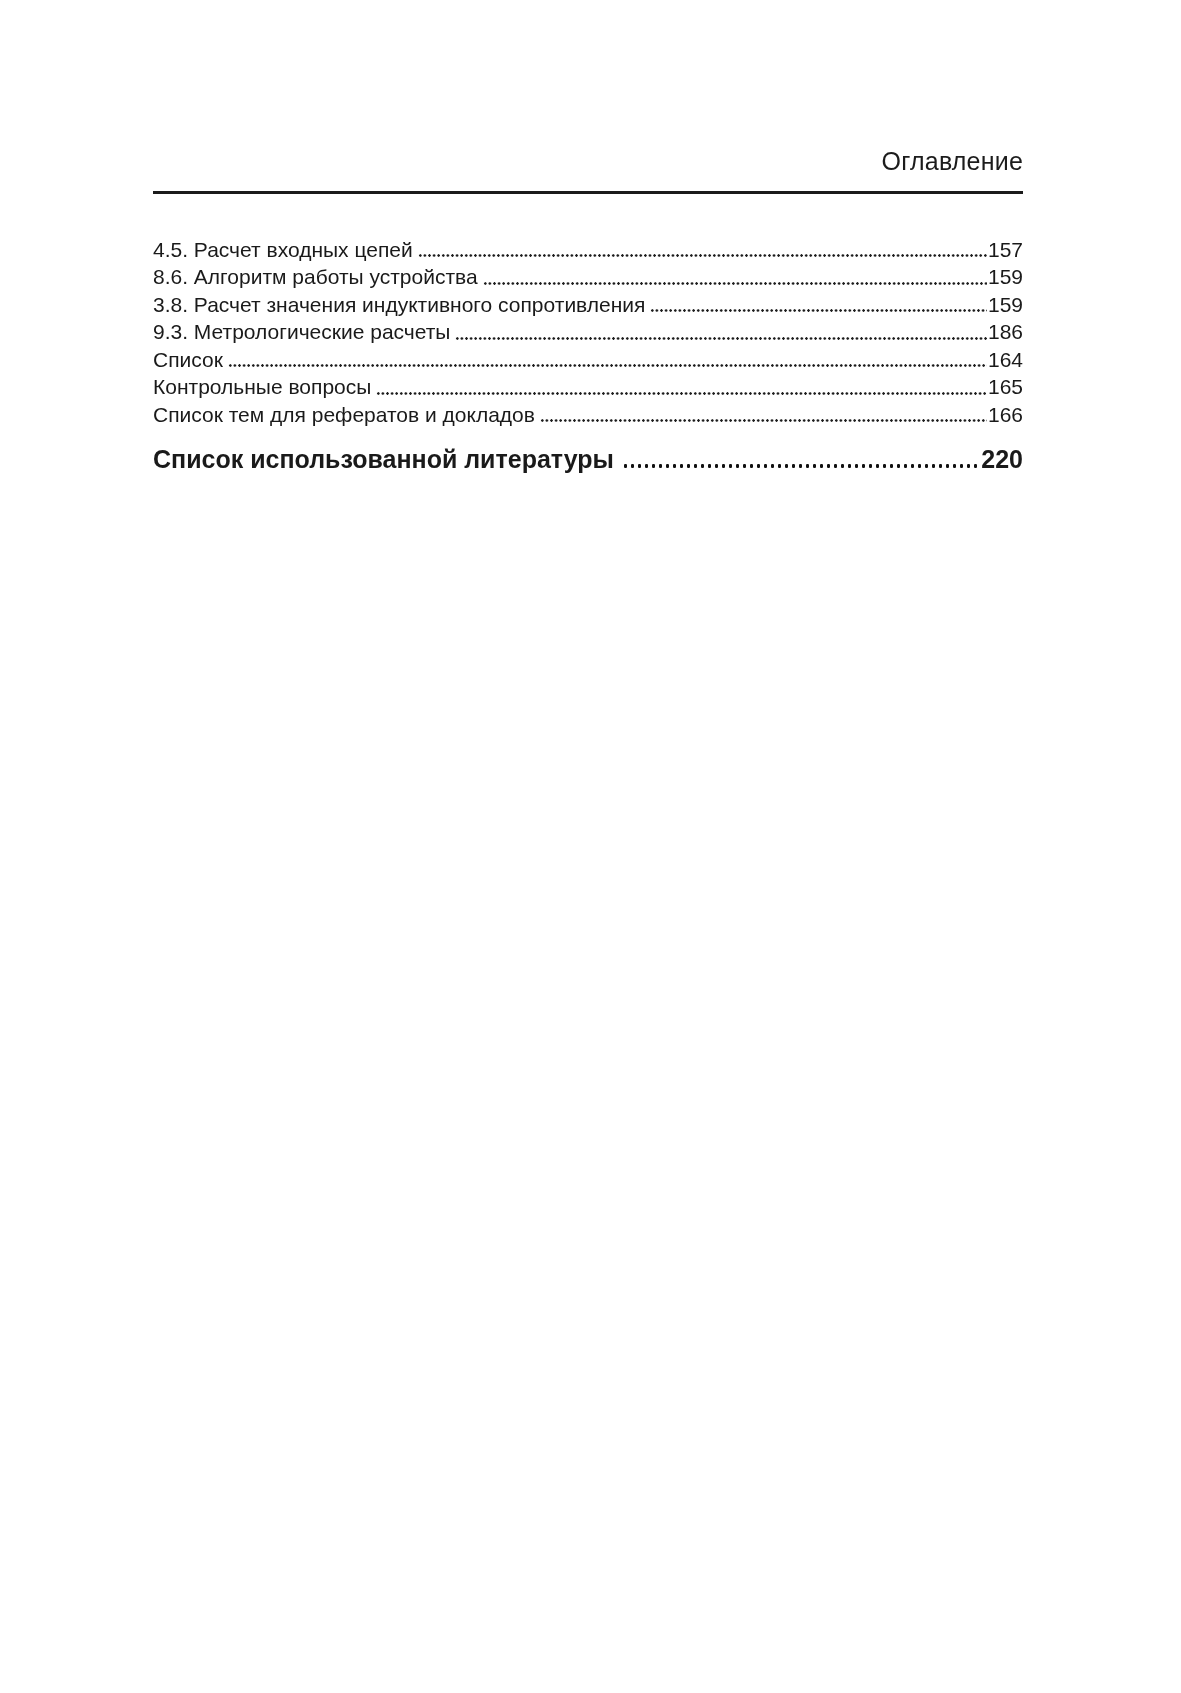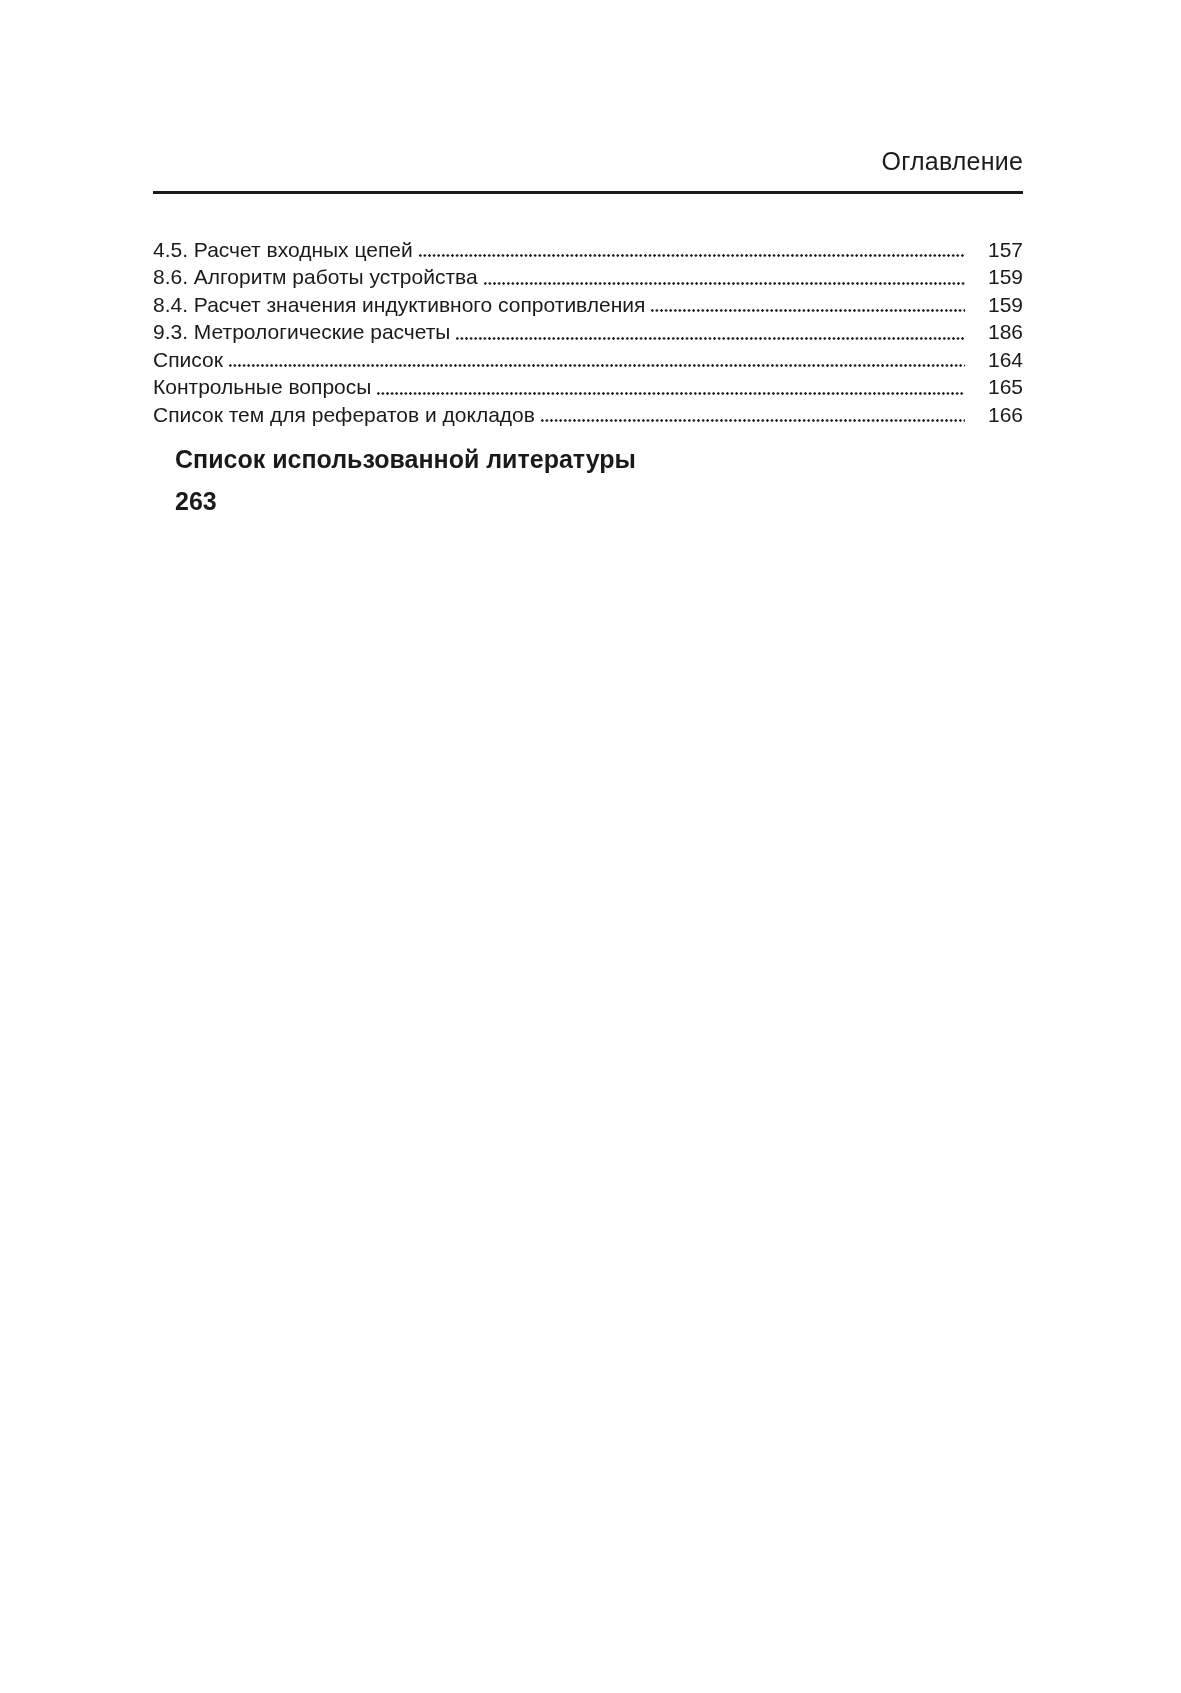--- a/index.html
+++ b/index.html
@@ -56,28 +56,27 @@
     white-space: nowrap;
   }
 
   .toc-row.italic .toc-label { }
 
   .toc-row.bold {
     margin-top: 16px;
     font-weight: bold;
     font-size: 25px;
     line-height: 31px;
-    flex-direction: column;
   }
 
   .toc-label { flex: 0 0 auto; }
 
   .toc-page {
     flex: 0 0 auto;
-    margin-left: 22px;
+    margin-left: 0;
     text-align: right;
   }
 
   
   .dots {
     flex: 1 1 auto;
     align-self: flex-end;
     height: 3px;
     margin: 0 1px 6px 5px;
     background-image: radial-gradient(circle, #1d1d1d 1.1px, rgba(0,0,0,0) 1.45px);
@@ -108,21 +107,21 @@
     <span class="toc-label">4.5. Расчет входных цепей</span>
     <span class="dots"></span>
     <span class="toc-page">157</span>
   </div>
         <div class="toc-row regular">
     <span class="toc-label">8.6. Алгоритм работы устройства</span>
     <span class="dots"></span>
     <span class="toc-page">159</span>
   </div>
         <div class="toc-row regular">
-    <span class="toc-label">8.4. Расчет значения индуктивного сопротивления</span>
+    <span class="toc-label">3.8. Расчет значения индуктивного сопротивления</span>
     <span class="dots"></span>
     <span class="toc-page">159</span>
   </div>
         <div class="toc-row regular">
     <span class="toc-label">9.3. Метрологические расчеты</span>
     <span class="dots"></span>
     <span class="toc-page">186</span>
   </div>
         <div class="toc-row regular">
     <span class="toc-label">Список</span>
@@ -135,18 +134,18 @@
     <span class="toc-page">165</span>
   </div>
         <div class="toc-row italic">
     <span class="toc-label">Список тем для рефератов и докладов</span>
     <span class="dots"></span>
     <span class="toc-page">166</span>
   </div>
         <div class="toc-row bold">
     <span class="toc-label">Список использованной литературы</span>
     <span class="dots"></span>
-    <span class="toc-page">263</span>
+    <span class="toc-page">220</span>
   </div>
       </div>
 
   </div>
 </div>
 
 </body></html>

